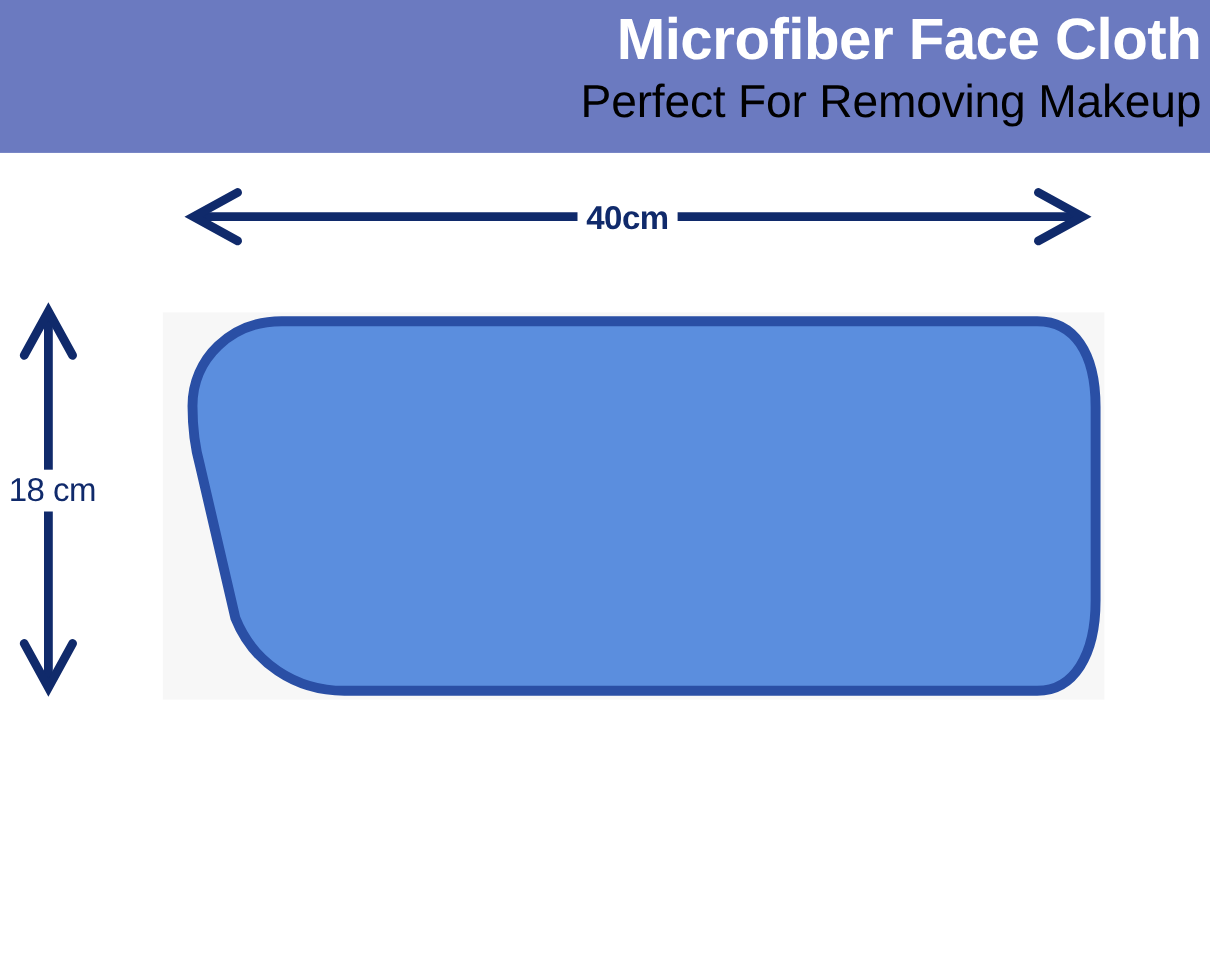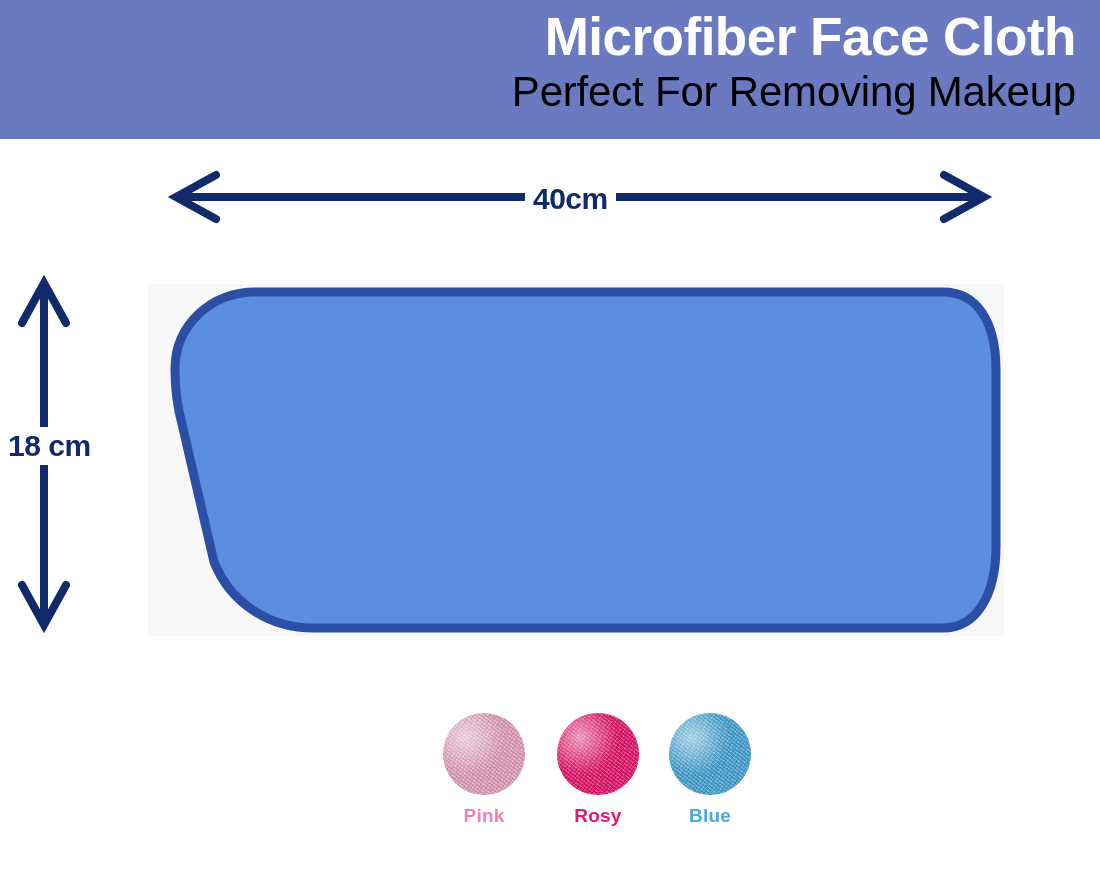--- a/index.html
+++ b/index.html
@@ -26,21 +26,21 @@
     position: absolute;
     left: 0;
     top: 0;
     width: 1100px;
     height: 139px;
     background: #6b7ac0;
     box-sizing: border-box;
   }
   .header-inner {
     position: absolute;
-    right: 24px;
+    right: 8px;
     top: 6px;
     text-align: right;
   }
   .header-title {
     color: #ffffff;
     font-size: 53px;
     font-weight: bold;
     line-height: 62px;
     letter-spacing: -0.5px;
     white-space: nowrap;
@@ -100,21 +100,21 @@
     color: #102a6b;
     background: #ffffff;
     padding: 0 8px;
     letter-spacing: -0.5px;
   }
   .label-height {
     position: absolute;
     left: 6px;
     top: 288px;
     font-size: 30px;
-    font-weight: bold;
+    font-weight: normal;
     color: #102a6b;
     background: #ffffff;
     padding: 2px 2px;
     letter-spacing: -0.5px;
   }
 
   
   .swatches {
     position: absolute;
     left: 0;
@@ -196,28 +196,14 @@
     <svg class="dim-height-svg" width="90" height="370" viewBox="0 0 90 370">
       <g stroke="#102a6b" stroke-width="8" fill="none" stroke-linecap="round">
         <line x1="34" y1="22" x2="34" y2="348"></line>
         <polyline points="12,54 34,14 56,54"></polyline>
         <polyline points="12,316 34,356 56,316"></polyline>
       </g>
     </svg>
     <div class="label-height">18 cm</div>
   </div>
 
-  <div class="swatches">
-    <div class="swatch" id="swatch-0">
-      <div class="swatch-dot" style="background:#e6a3c0"></div>
-      <div class="swatch-label" style="color:#f07fb8">Pink</div>
-    </div>
-    <div class="swatch" id="swatch-1">
-      <div class="swatch-dot" style="background:#e8166f"></div>
-      <div class="swatch-label" style="color:#e8166f">Rosy</div>
-    </div>
-    <div class="swatch" id="swatch-2">
-      <div class="swatch-dot" style="background:#46a6d8"></div>
-      <div class="swatch-label" style="color:#4aa9dc">Blue</div>
-    </div>
-  </div>
 
 </div>
 
 </body></html>

